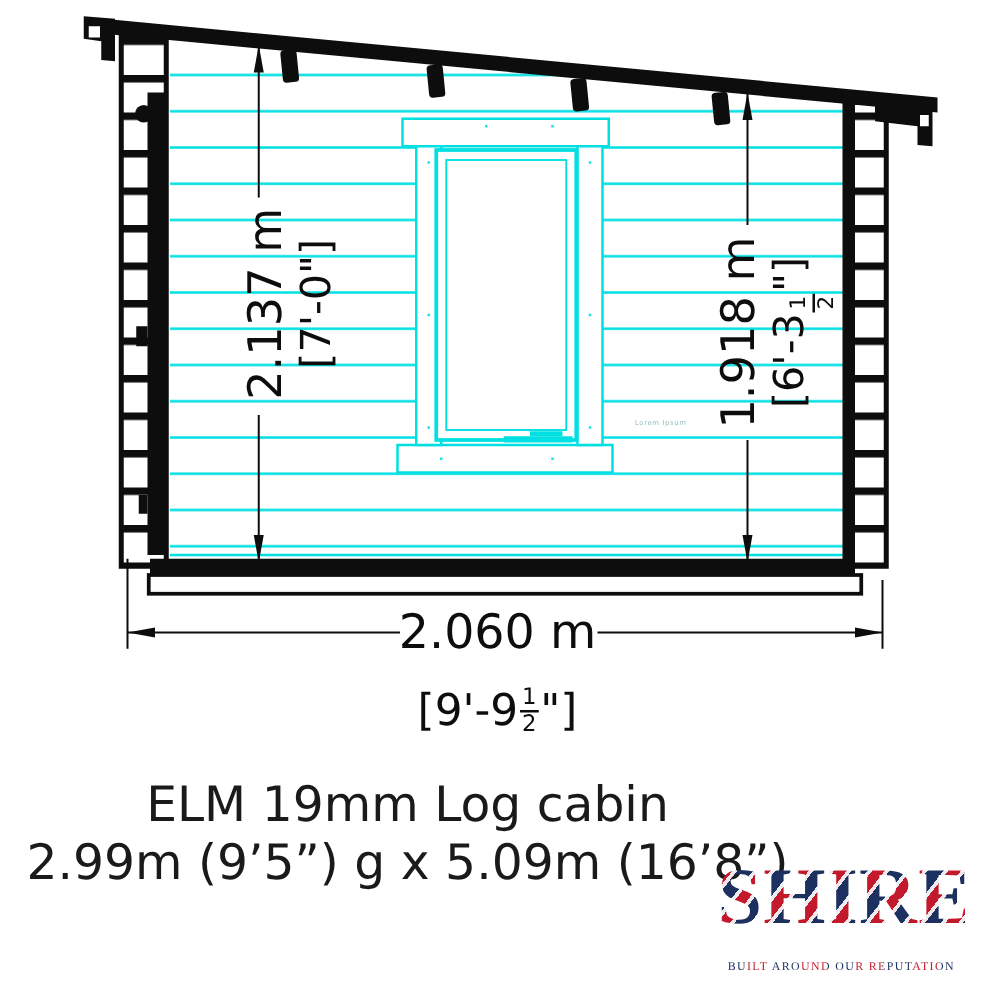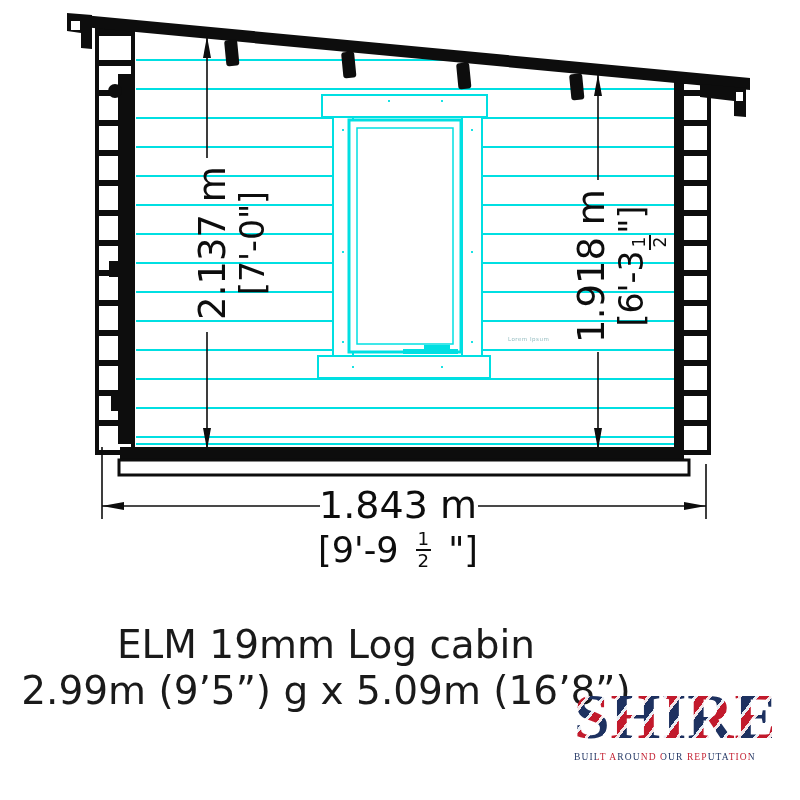--- a/index.html
+++ b/index.html
@@ -18,26 +18,26 @@
   .rot{transform:rotate(-90deg);}
   .frac{display:inline-flex;flex-direction:column;align-items:center;font-size:0.52em;
         line-height:1;vertical-align:-0.12em;margin:0 1px;}
   .frac .num{border-bottom:2px solid currentColor;padding:0 2px 1px;}
   .frac .den{padding-top:1px;}
   .dim-bottom-m{font-size:38px;}
   .dim-bottom-ft{font-size:35px;}
   .center-text{display:flex;justify-content:center;align-items:center;color:var(--ink);}
   .title-block{left:8px;top:612px;width:636px;text-align:center;font-size:39px;
                line-height:1.18;color:var(--text);margin-top:10px;}
-  .logo{left:574px;top:686px;width:198px;text-align:left;}
+  .logo{left:574px;top:686px;width:198px;text-align:center;}
   .logo .brand{font-family:"Liberation Serif","DejaVu Serif",serif;font-weight:bold;
     font-size:64px;line-height:0.98;letter-spacing:1px;
     background-image:repeating-linear-gradient(128deg,var(--navy) 0 5px,#e8edf4 5px 8px,var(--red) 8px 16px,#f3e6e8 16px 19px,var(--navy) 19px 24px);
     -webkit-background-clip:text;background-clip:text;color:transparent;}
-  .logo .tagline{margin-top:3px;font-family:"Liberation Serif","DejaVu Serif",serif;
+  .logo .tagline{margin-top:20px;font-family:"Liberation Serif","DejaVu Serif",serif;
     font-size:9.5px;letter-spacing:1.1px;white-space:nowrap;
     background-image:repeating-linear-gradient(90deg,var(--navy) 0 22px,var(--red) 22px 44px);
     -webkit-background-clip:text;background-clip:text;color:transparent;}
   .watermark{left:508px;top:336px;font-size:5.5px;color:var(--faint);letter-spacing:0.5px;}
 </style>
 </head>
 <body>
 
 <div class="canvas">
 
@@ -152,23 +152,23 @@
   </div>
 
   <div class="overlay dim rot" style="left:461px;top:220px;width:320px;height:92px;">
     <span class="m">1.918 m</span>
     <span class="ft"><span>[6'-3</span><span class="frac">
           <span class="num">1</span>
           <span class="den">2</span>
         </span><span>"]</span></span>
   </div>
 
-  <div class="overlay center-text dim-bottom-m" style="left:248px;top:483px;width:300px;">1.843 m</div>
+  <div class="overlay center-text dim-bottom-m" style="left:248px;top:483px;width:300px;">2.060 m</div>
 
-  <div class="overlay center-text dim-bottom-ft" style="left:248px;top:530px;width:300px;gap:16px;">
+  <div class="overlay center-text dim-bottom-ft" style="left:248px;top:549px;width:300px;">
     <span>[9'-9</span>
       <span class="frac">
         <span class="num">1</span>
         <span class="den">2</span>
       </span>
       <span>"]</span>
   </div>
 
   <div class="overlay watermark">Lorem Ipsum</div>
 

